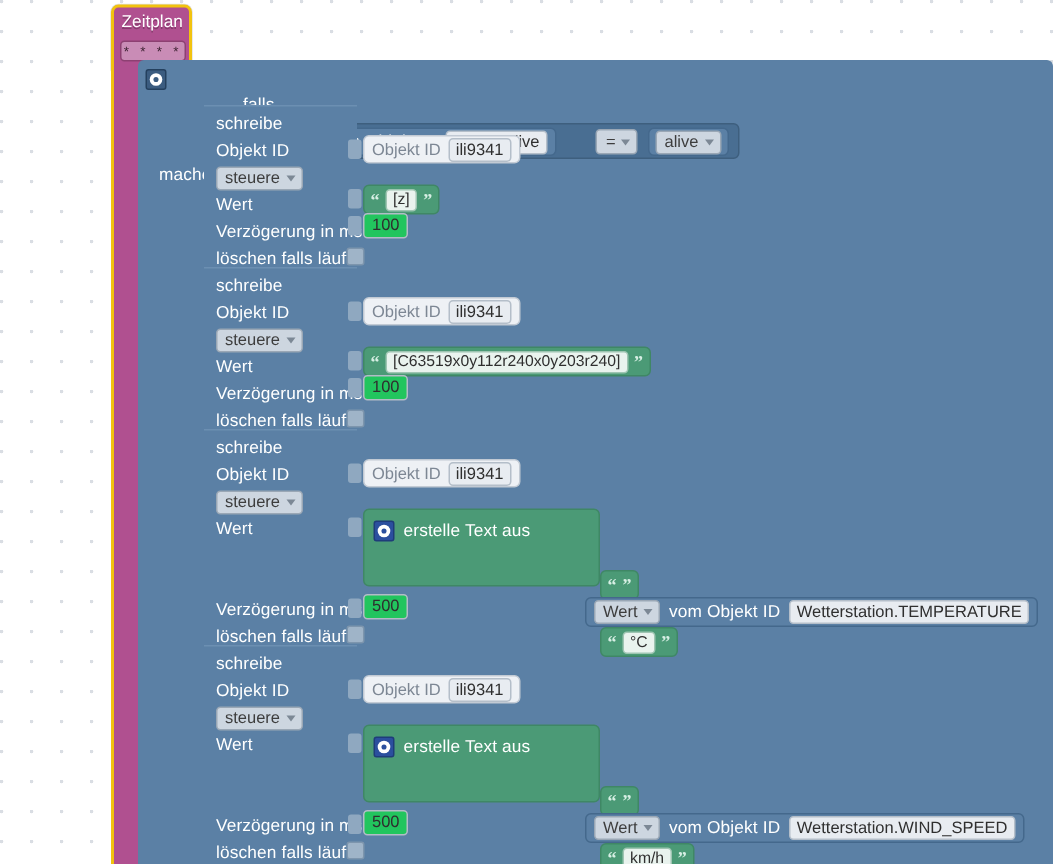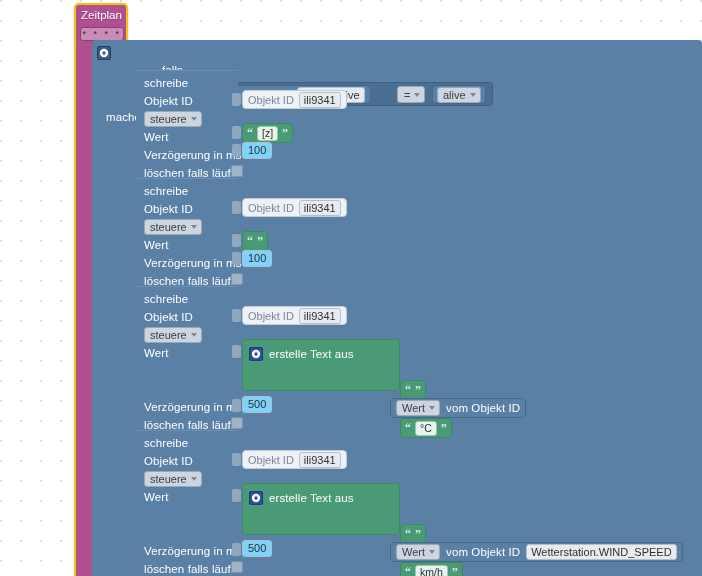--- a/index.html
+++ b/index.html
@@ -209,21 +209,21 @@
     line-height: 13px;
     height: 15px;
     padding: 0 4px;
     display: inline-flex; align-items: center;
     white-space: nowrap;
   }
 
   
   .numfld {
     position: absolute;
-    background: #7dd3fc;
+    background: #22c55e;
     border: 1px solid #b3bcc7;
     border-radius: 3px;
     color: #2f2f2f;
     font-size: 11px;
     line-height: 15px;
     height: 17px;
     padding: 0 5px;
     display: inline-flex; align-items: center;
   }
   .chk {
@@ -344,20 +344,21 @@
       <div class="chk" style="left:95px; top:94px;"></div>
     </div>
     <div class="notch" style="left:140px; top:161px;"></div>
     <div class="objid-block" style="left:150px; top:158px;">
       <span class="t">Objekt ID</span>
       <span class="fld">ili9341</span>
     </div>
     <div class="notch" style="left:140px; top:194px;"></div>
     <div class="txtblk" style="left:150px; top:191px;">
       <span class="q">“</span>
+      <span class="txtfld">[C63519x0y112r240x0y203r240]</span>
       <span class="q">”</span>
     </div>
     <div class="notch" style="left:140px; top:212px;"></div>
     <div class="numfld" style="left:150px; top:210px;">100</div>
 
     <div class="schreibe" style="top:246px; height:144px;">
       <div class="lbl row" style="left:8px; top:5px;">schreibe</div>
       <div class="lbl row" style="left:8px; top:23px;">Objekt ID</div>
       <div class="dd row" style="left:8px; top:40px;">
         <span>steuere</span>
@@ -386,20 +387,21 @@
     <div class="txtblk" style="left:308px; top:340px;">
       <span class="q">“</span>
       <span class="q">”</span>
     </div>
     <div class="valblk" style="left:298px; top:358px;">
       <span class="dd">
         <span>Wert</span>
         <span class="caret"></span>
       </span>
       <span class="lbl">vom Objekt ID</span>
+      <span class="fld">Wetterstation.TEMPERATURE</span>
     </div>
     <div class="txtblk" style="left:308px; top:378px;">
       <span class="q">“</span>
       <span class="txtfld">°C</span>
       <span class="q">”</span>
     </div>
     <div class="notch" style="left:140px; top:359px;"></div>
     <div class="numfld" style="left:150px; top:356px;">500</div>
 
     <div class="schreibe" style="top:390px; height:146px;">

